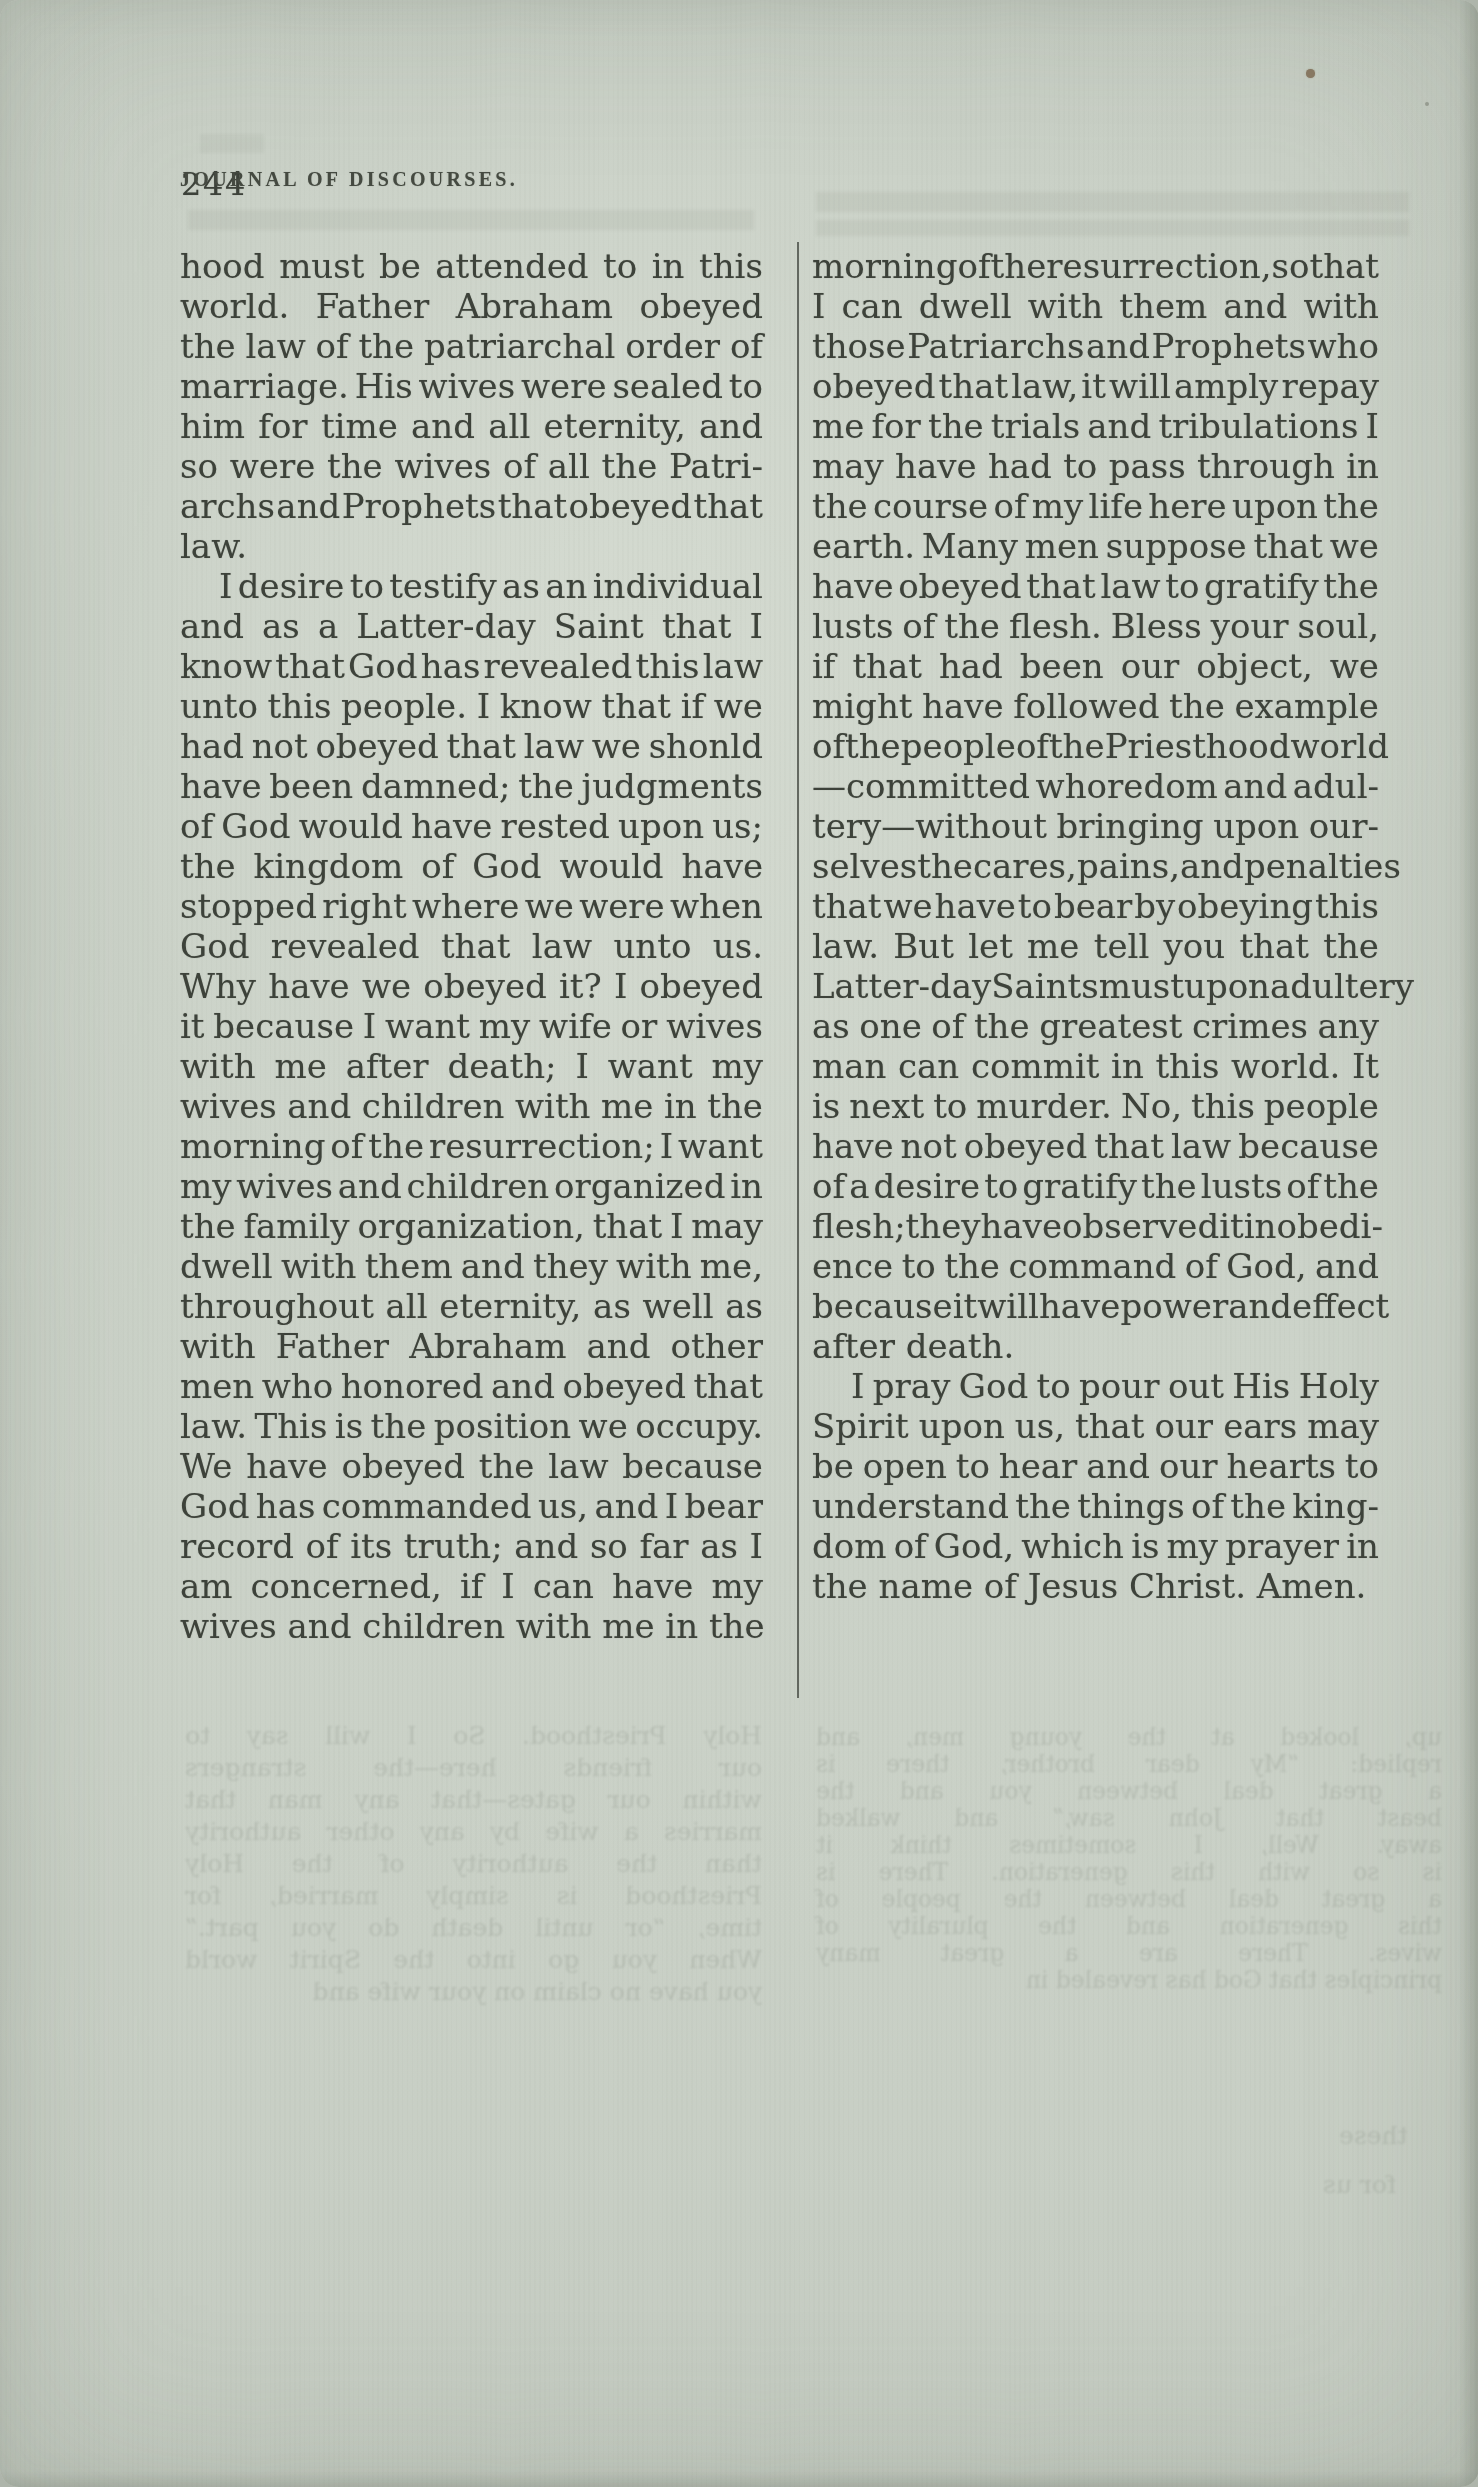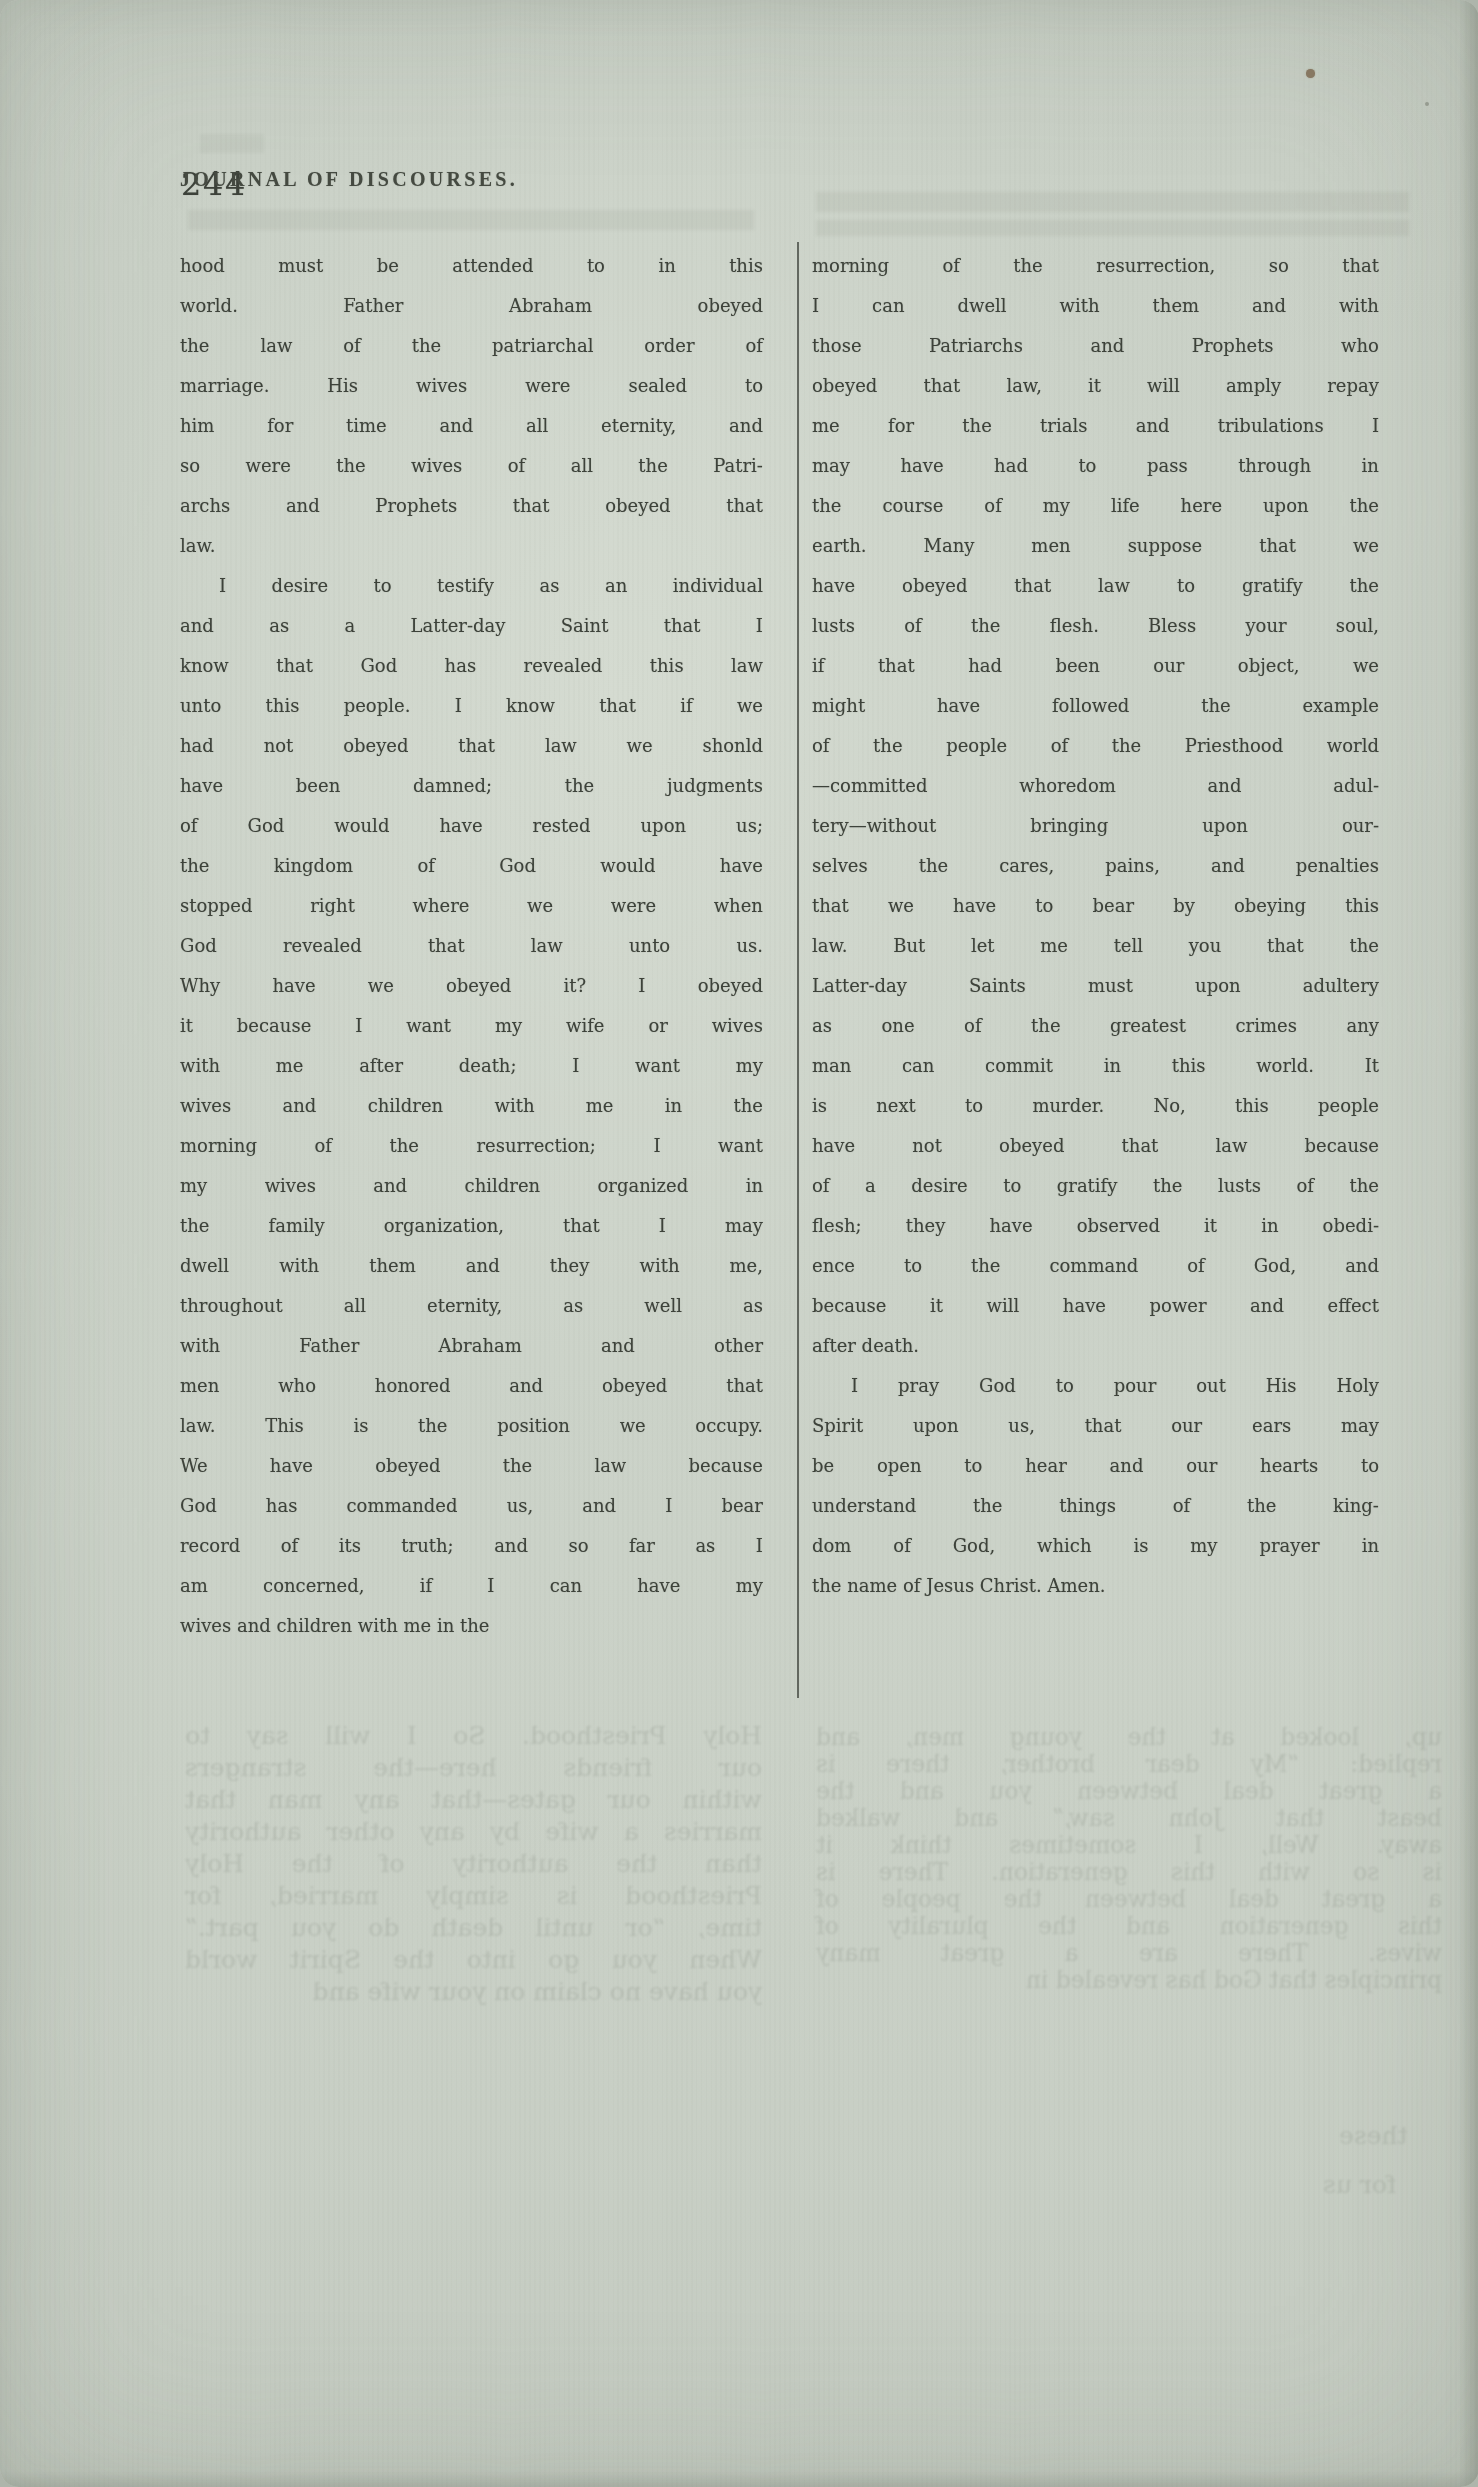--- a/index.html
+++ b/index.html
@@ -41,21 +41,21 @@
     font-size:20px;letter-spacing:3.3px;
     color:#454a41;
     text-shadow:0 0 1.1px rgba(61,66,58,0.3);
   }
   .column-rule{
     position:absolute;left:797px;top:242px;width:1.6px;height:1456px;
     background:rgba(58,63,55,0.72);
   }
   .text-col{
     position:absolute;top:246px;
-    font-size:18px;line-height:40px;
+    font-size:34px;line-height:40px;
     text-shadow:0 0 1.1px rgba(61,66,58,0.33);
   }
   .text-col.left{left:180px;width:583px;}
   .text-col.right{left:812px;width:567px;}
   .line{height:40px;white-space:nowrap;}
   .line.just{display:flex;justify-content:space-between;}
   .line.indent{padding-left:39px;}
   .ghost{
     position:absolute;
     transform:scaleX(-1);

